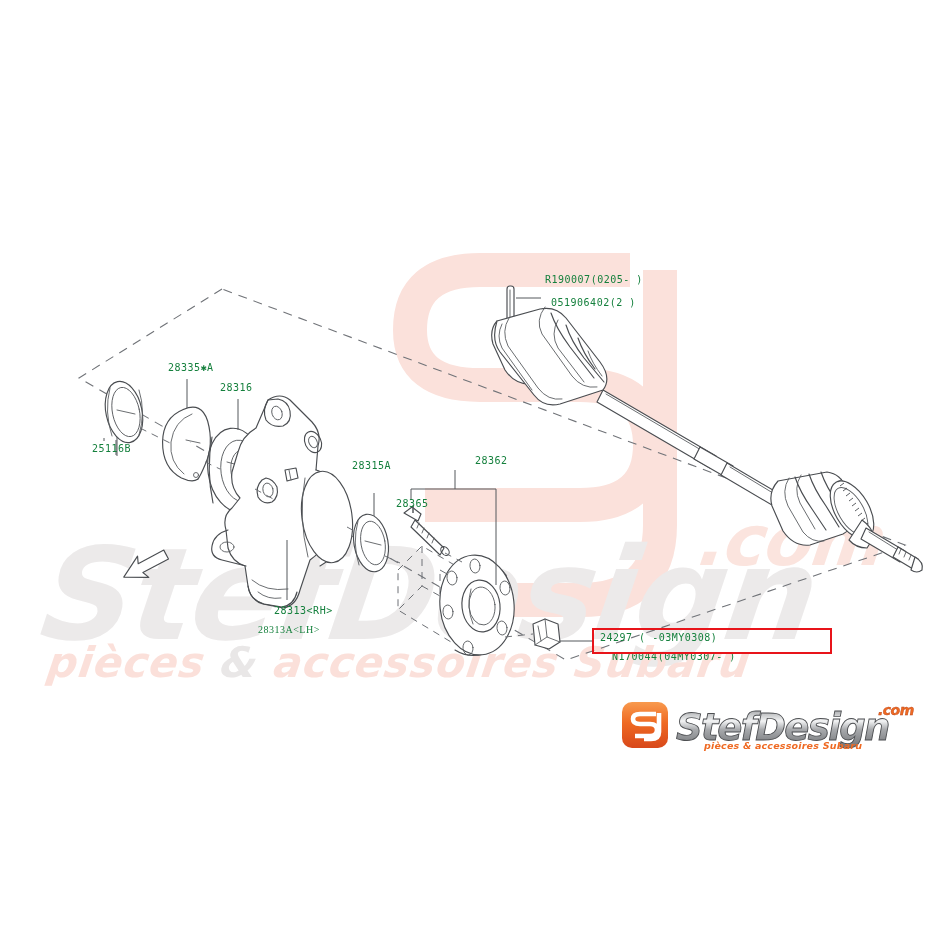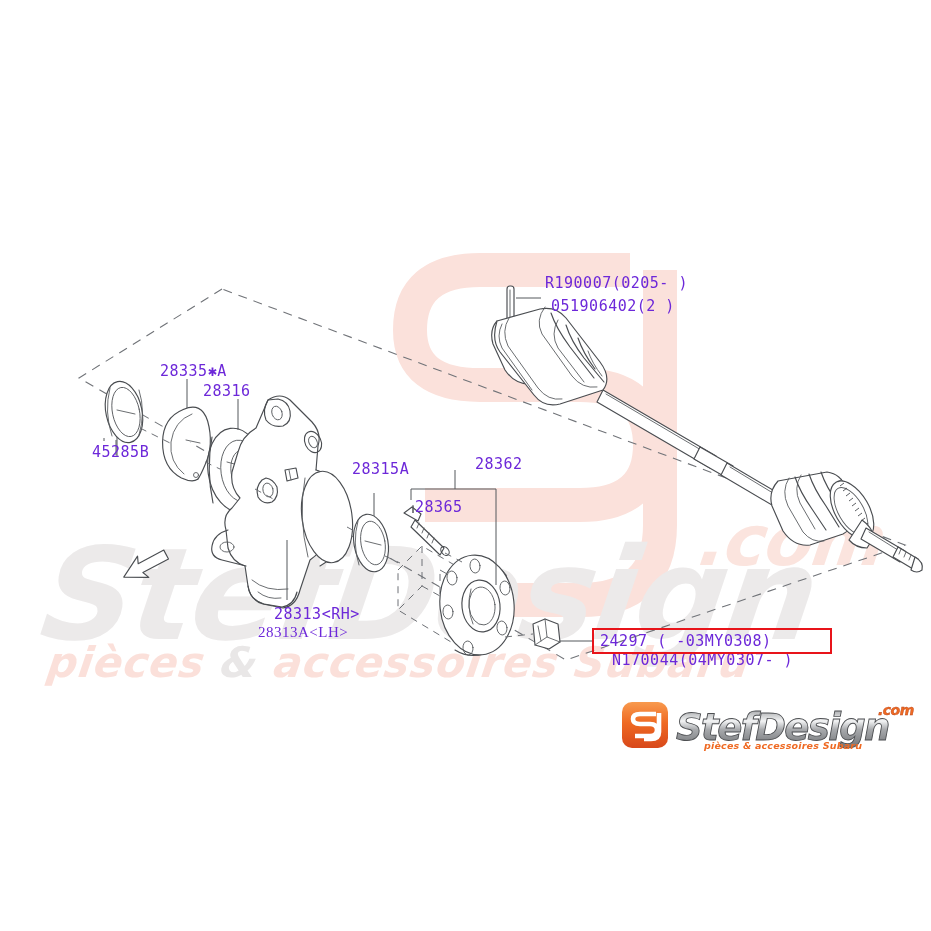--- a/index.html
+++ b/index.html
@@ -30,21 +30,21 @@
   }
   .wm-sub .amp{color:#e9e7e7;}
 
   
   .draw{position:absolute;inset:0;z-index:2;}
 
   
   .lbl{
     position:absolute;z-index:4;
     font-family:"DejaVu Sans Mono","Liberation Mono",monospace;
-    font-size:15px;color:#6d28d9;white-space:nowrap;letter-spacing:0.5px;
+    font-size:10px;color:#15803d;white-space:nowrap;letter-spacing:0.5px;
   }
 
   
   .hl-box{
     position:absolute;z-index:5;border:2.5px solid #e8141a;background:transparent;
   }
 
   
   .logo{
     position:absolute;left:620px;top:699px;width:305px;height:52px;z-index:6;
@@ -275,28 +275,28 @@
       <path class="dash2" d="M385 556 L400 563"></path>
       <path class="dash2" d="M445 553 L462 562"></path>
       <path class="dash2" d="M505 637 L533 634"></path>
     </g>
 
     <g transform="translate(120,570) rotate(-28)">
       <path class="fillw ln" d="M0 8 L22 -4 L19 3 L48 3 L48 13 L19 13 L22 20 Z"></path>
     </g>
   </svg>
 
-  <div class="lbl" style="left:92px;  top:443px;">45285B</div>
-  <div class="lbl" style="left:160px; top:362px;text-align:right;">28335✱A</div>
-  <div class="lbl" style="left:203px; top:382px;text-align:right;">28316</div>
+  <div class="lbl" style="left:92px;  top:443px;">25116B</div>
+  <div class="lbl" style="left:168px; top:362px;text-align:right;">28335✱A</div>
+  <div class="lbl" style="left:220px; top:382px;text-align:right;">28316</div>
   <div class="lbl" style="left:545px; top:274px;">R190007(0205-  )</div>
   <div class="lbl" style="left:551px; top:297px;">051906402(2  )</div>
   <div class="lbl" style="left:430px; top:455px;margin-left:45px;">28362</div>
   <div class="lbl" style="left:352px; top:460px;">28315A</div>
-  <div class="lbl" style="left:415px; top:498px;">28365</div>
+  <div class="lbl" style="left:396px; top:498px;">28365</div>
   <div class="lbl" style="left:274px; top:605px;">28313&lt;RH&gt;</div>
   <div class="lbl" style="left:258px; top:624px;font-family:Liberation Serif, serif;">28313A&lt;LH&gt;</div>
   <div class="lbl" style="left:600px; top:632px;">24297  (        -03MY0308)</div>
   <div class="lbl" style="left:612px; top:651px;">N170044(04MY0307-        )</div>
 
   <div class="hl-box" style="left:592px; top:628px; width:236px; height:22px;"></div>
 
   <svg class="logo" viewBox="0 0 305 52">
     <defs>
       <linearGradient id="gOrange" x1="0" y1="0" x2="0" y2="1">

